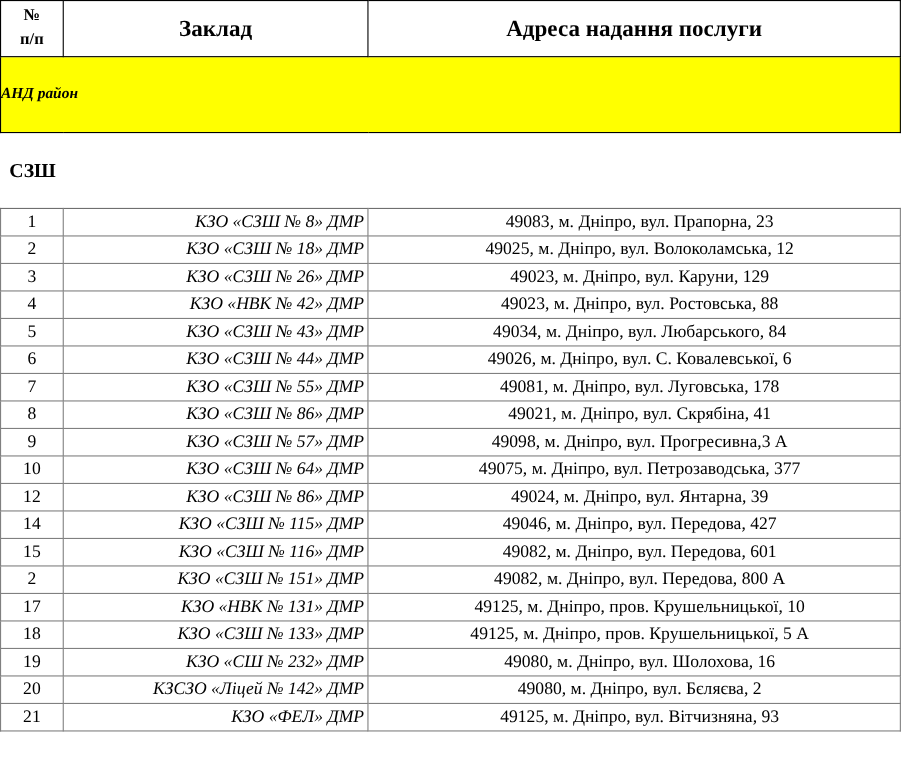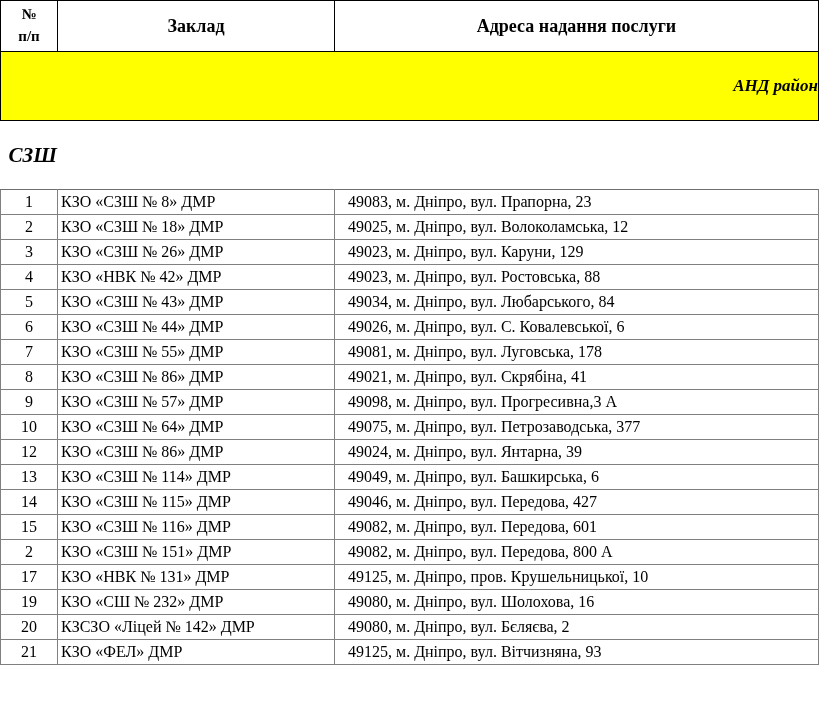--- a/index.html
+++ b/index.html
@@ -36,74 +36,74 @@
   col.c-inst { width: 277px; }
   col.c-addr { width: 484px; }
 
   
   tr.header-row td {
     border: 1px solid #000000;
     height: 50px;
     vertical-align: middle;
     text-align: center;
     font-weight: bold;
-    font-size: 18px;
+    font-size: 21px;
     line-height: 1.25;
     padding: 0 4px;
   }
   tr.header-row td.h-num {
     font-size: 15px;
     line-height: 1.45;
   }
 
   
   tr.district-row td {
     background: #ffff00;
     border: 1px solid #000000;
     height: 68px;
-    text-align: right;
+    text-align: left;
     vertical-align: middle;
     font-weight: bold;
     font-style: italic;
-    font-size: 17px;
+    font-size: 14px;
     padding: 0;
   }
 
   
   tr.section-row td {
     border: none;
     height: 68px;
     vertical-align: middle;
     padding: 0 0 0 8px;
     font-weight: bold;
-    font-size: 21px;
+    font-size: 18px;
     text-align: left;
     background: #ffffff;
-    font-style: italic;
   }
 
   
   tr.data-row td {
     border: 1px solid #808080;
     height: 24px;
     font-size: 16px;
     line-height: 1.05;
     padding: 0 3px;
     vertical-align: middle;
     white-space: nowrap;
     overflow: hidden;
   }
   tr.data-row td.d-num {
     text-align: center;
   }
   tr.data-row td.d-inst {
-    text-align: left;
+    text-align: right;
+    font-style: italic;
   }
   tr.data-row td.d-addr {
-    text-align: left;
+    text-align: center;
     padding-left: 13px;
   }
 
   
   tr.data-row.first td {
     border-top: 1px solid #6f6f6f;
   }
 </style>
 </head>
 <body>
@@ -193,45 +193,45 @@
           <td class="d-num">10</td>
           <td class="d-inst">КЗО «СЗШ № 64» ДМР</td>
           <td class="d-addr">49075, м. Дніпро, вул. Петрозаводська, 377</td>
         </tr>
         <tr class="data-row">
           <td class="d-num">12</td>
           <td class="d-inst">КЗО «СЗШ № 86» ДМР</td>
           <td class="d-addr">49024, м. Дніпро, вул. Янтарна, 39</td>
         </tr>
         <tr class="data-row">
-          <td class="d-num">13</td>
-          <td class="d-inst">КЗО «СЗШ № 114» ДМР</td>
-          <td class="d-addr">49049, м. Дніпро, вул. Башкирська, 6</td>
-        </tr>
-        <tr class="data-row">
           <td class="d-num">14</td>
           <td class="d-inst">КЗО «СЗШ № 115» ДМР</td>
           <td class="d-addr">49046, м. Дніпро, вул. Передова, 427</td>
         </tr>
         <tr class="data-row">
           <td class="d-num">15</td>
           <td class="d-inst">КЗО «СЗШ № 116» ДМР</td>
           <td class="d-addr">49082, м. Дніпро, вул. Передова, 601</td>
         </tr>
         <tr class="data-row">
           <td class="d-num">2</td>
           <td class="d-inst">КЗО «СЗШ № 151» ДМР</td>
           <td class="d-addr">49082, м. Дніпро, вул. Передова, 800 А</td>
         </tr>
         <tr class="data-row">
           <td class="d-num">17</td>
           <td class="d-inst">КЗО «НВК № 131» ДМР</td>
           <td class="d-addr">49125, м. Дніпро, пров. Крушельницької, 10</td>
         </tr>
         <tr class="data-row">
+          <td class="d-num">18</td>
+          <td class="d-inst">КЗО «СЗШ № 133» ДМР</td>
+          <td class="d-addr">49125, м. Дніпро, пров. Крушельницької, 5 А</td>
+        </tr>
+        <tr class="data-row">
           <td class="d-num">19</td>
           <td class="d-inst">КЗО «СШ № 232» ДМР</td>
           <td class="d-addr">49080, м. Дніпро, вул. Шолохова, 16</td>
         </tr>
         <tr class="data-row">
           <td class="d-num">20</td>
           <td class="d-inst">КЗСЗО «Ліцей № 142» ДМР</td>
           <td class="d-addr">49080, м. Дніпро,  вул. Бєляєва, 2</td>
         </tr>
         <tr class="data-row">

